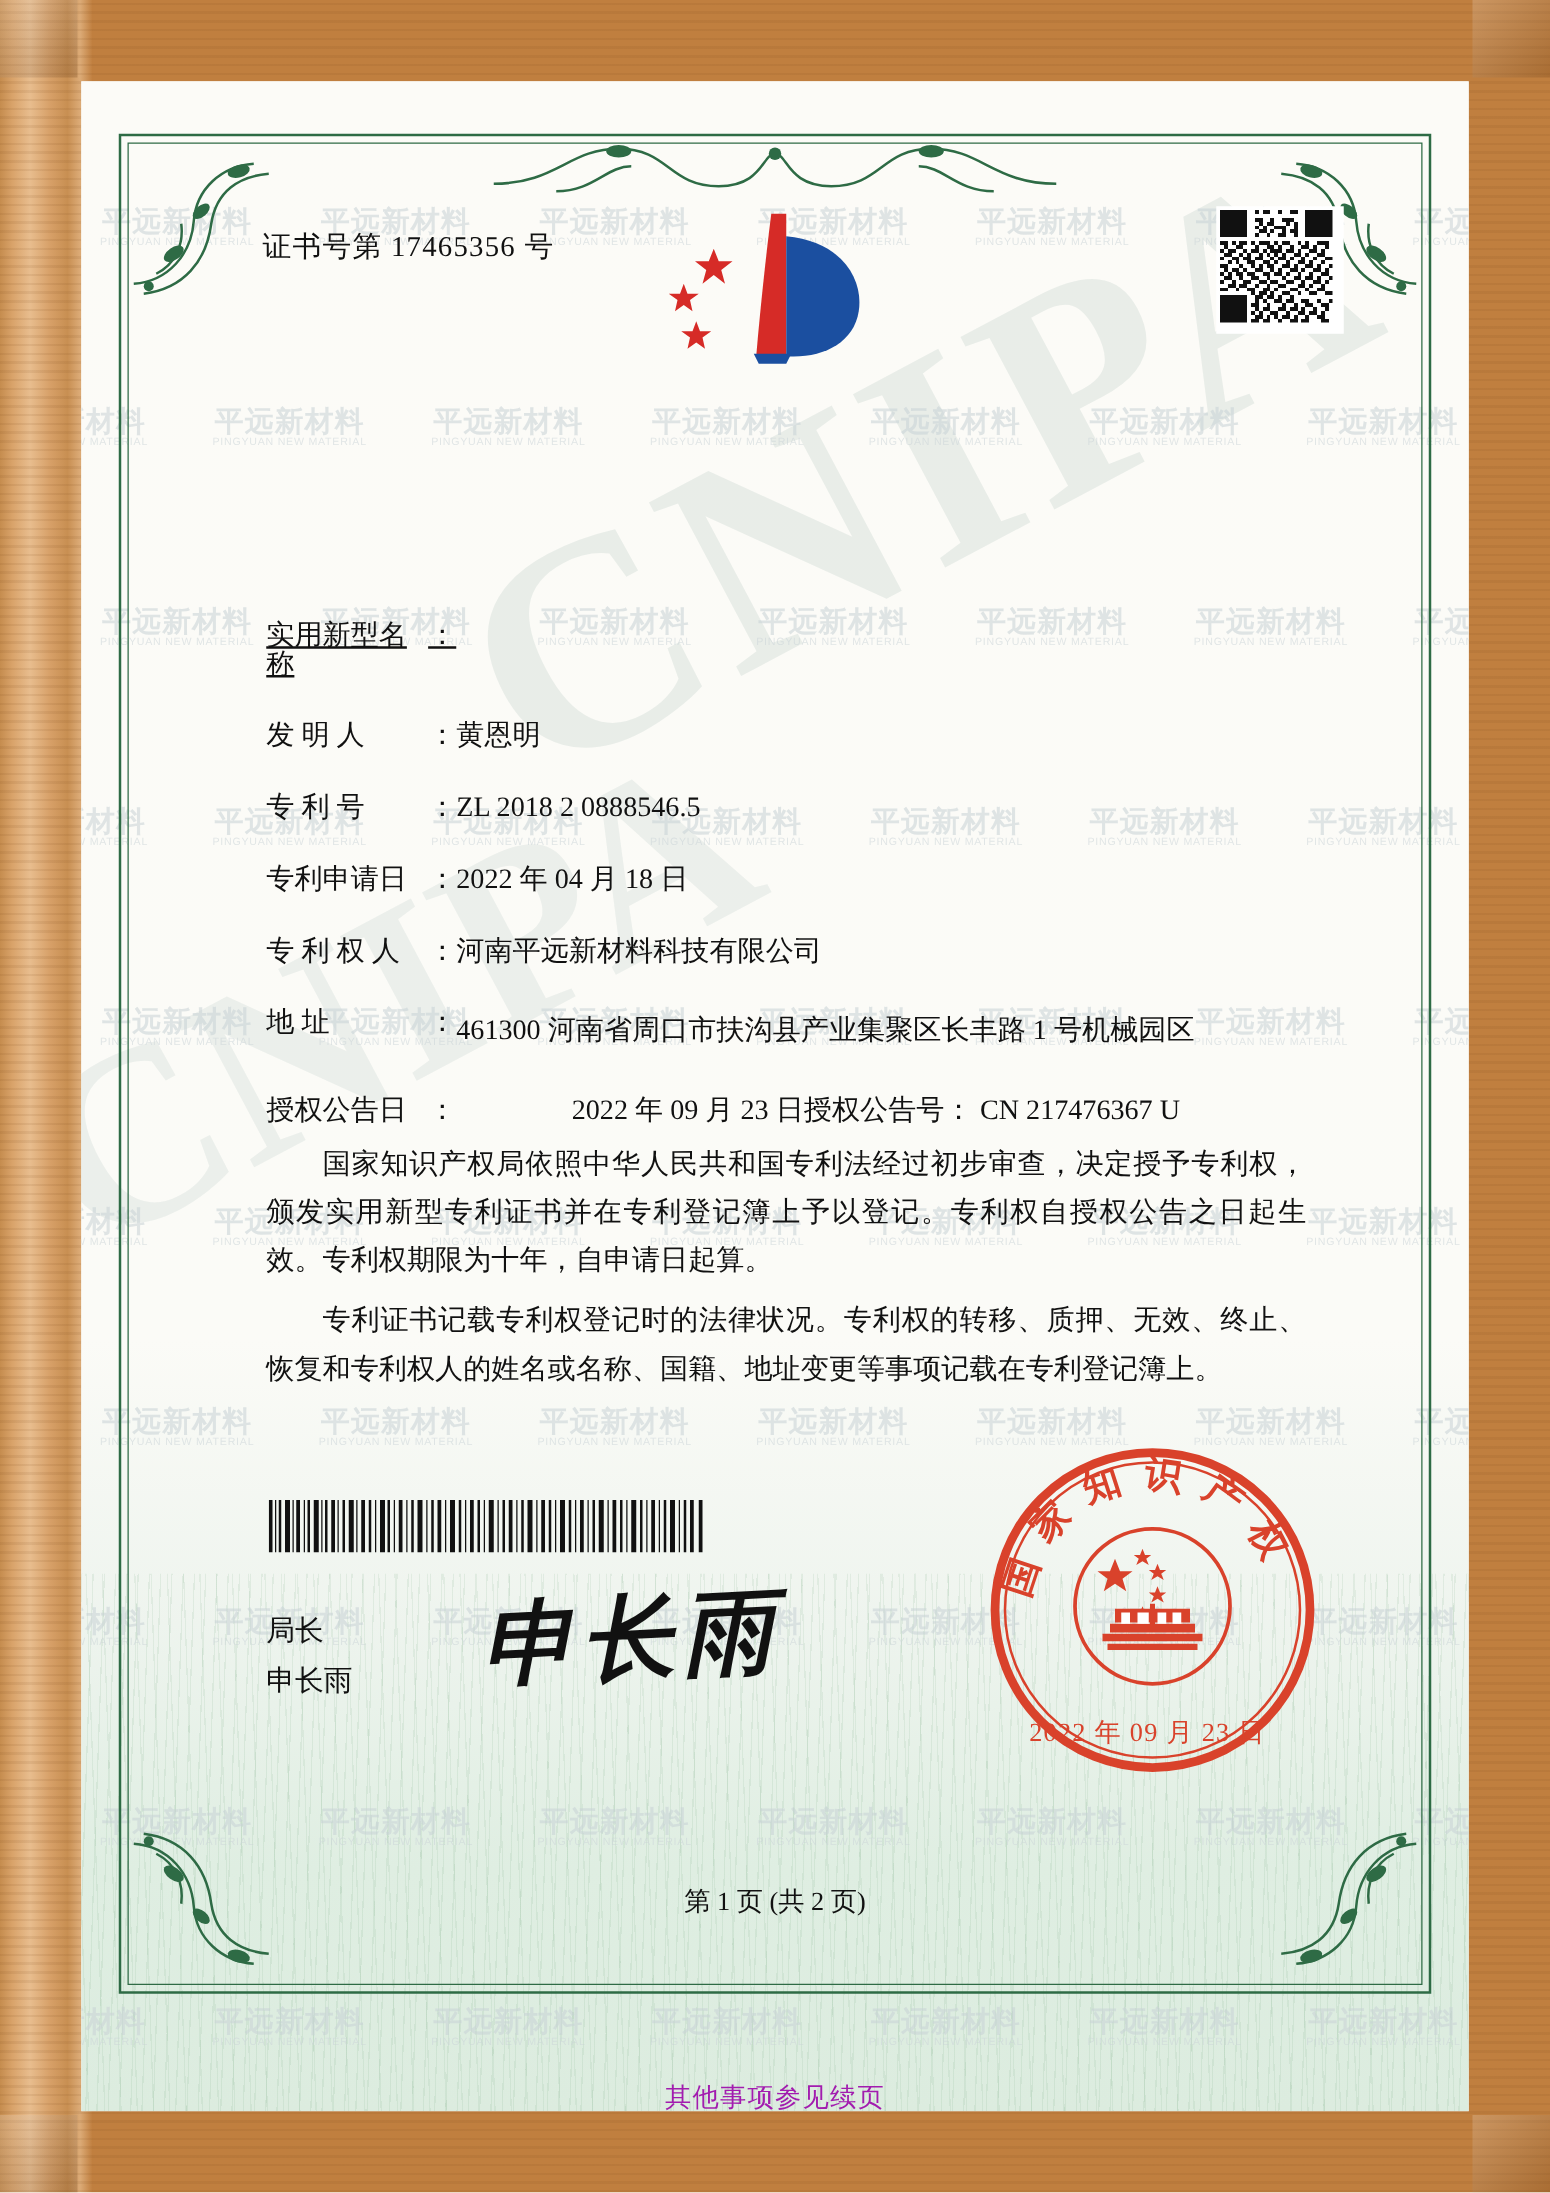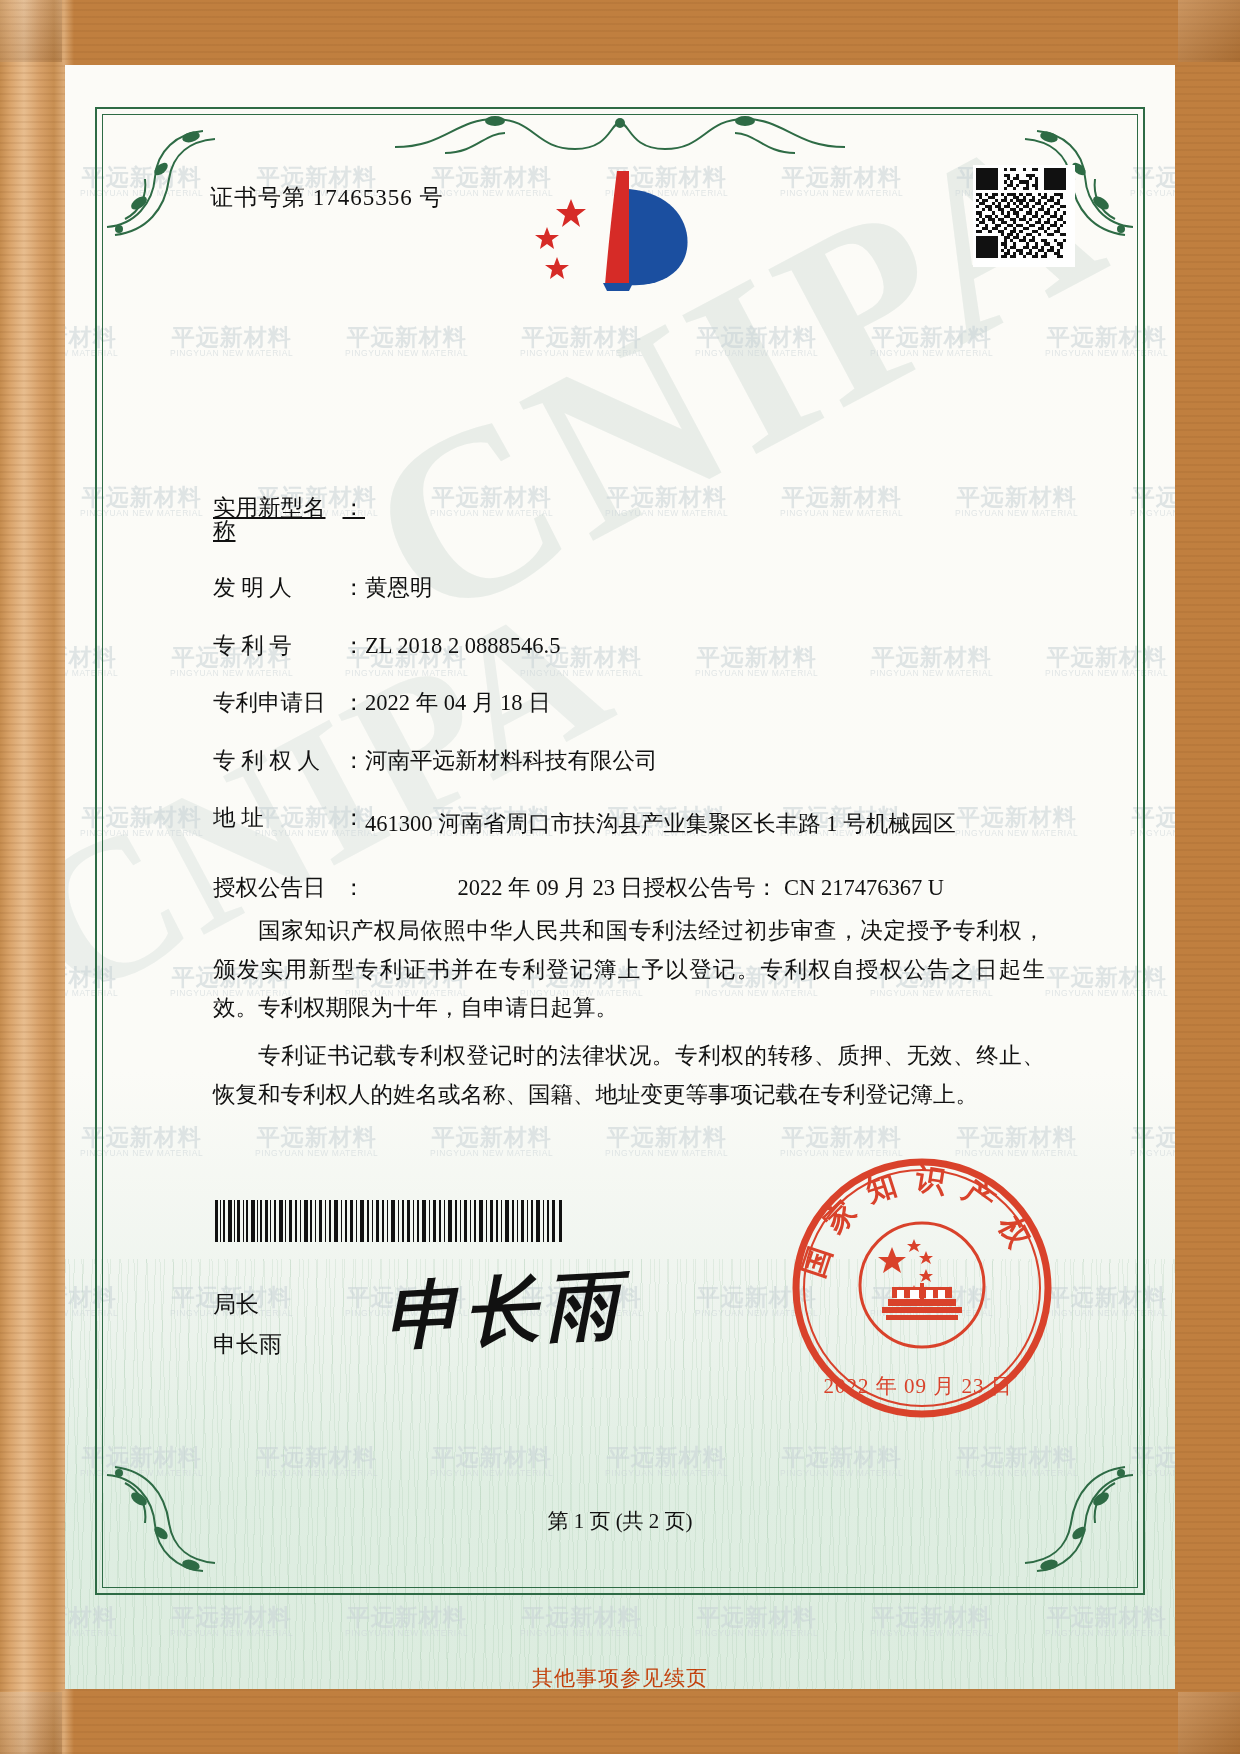--- a/index.html
+++ b/index.html
@@ -275,21 +275,21 @@
     font-size: 21px;
     color: #111;
   }
 
   .footnote {
     position: absolute;
     left: 0; right: 0;
     top: 1599px;
     text-align: center;
     font-size: 21px;
-    color: #c2410c;
+    color: #a21caf;
     letter-spacing: 1px;
   }
 </style>
 </head>
 <body>
 
 <div class="frame">
   <div class="wood-tex"></div>
   <div class="wood-corner" style="left:0;top:0;"></div>
   <div class="wood-corner" style="right:0;top:0;"></div>

